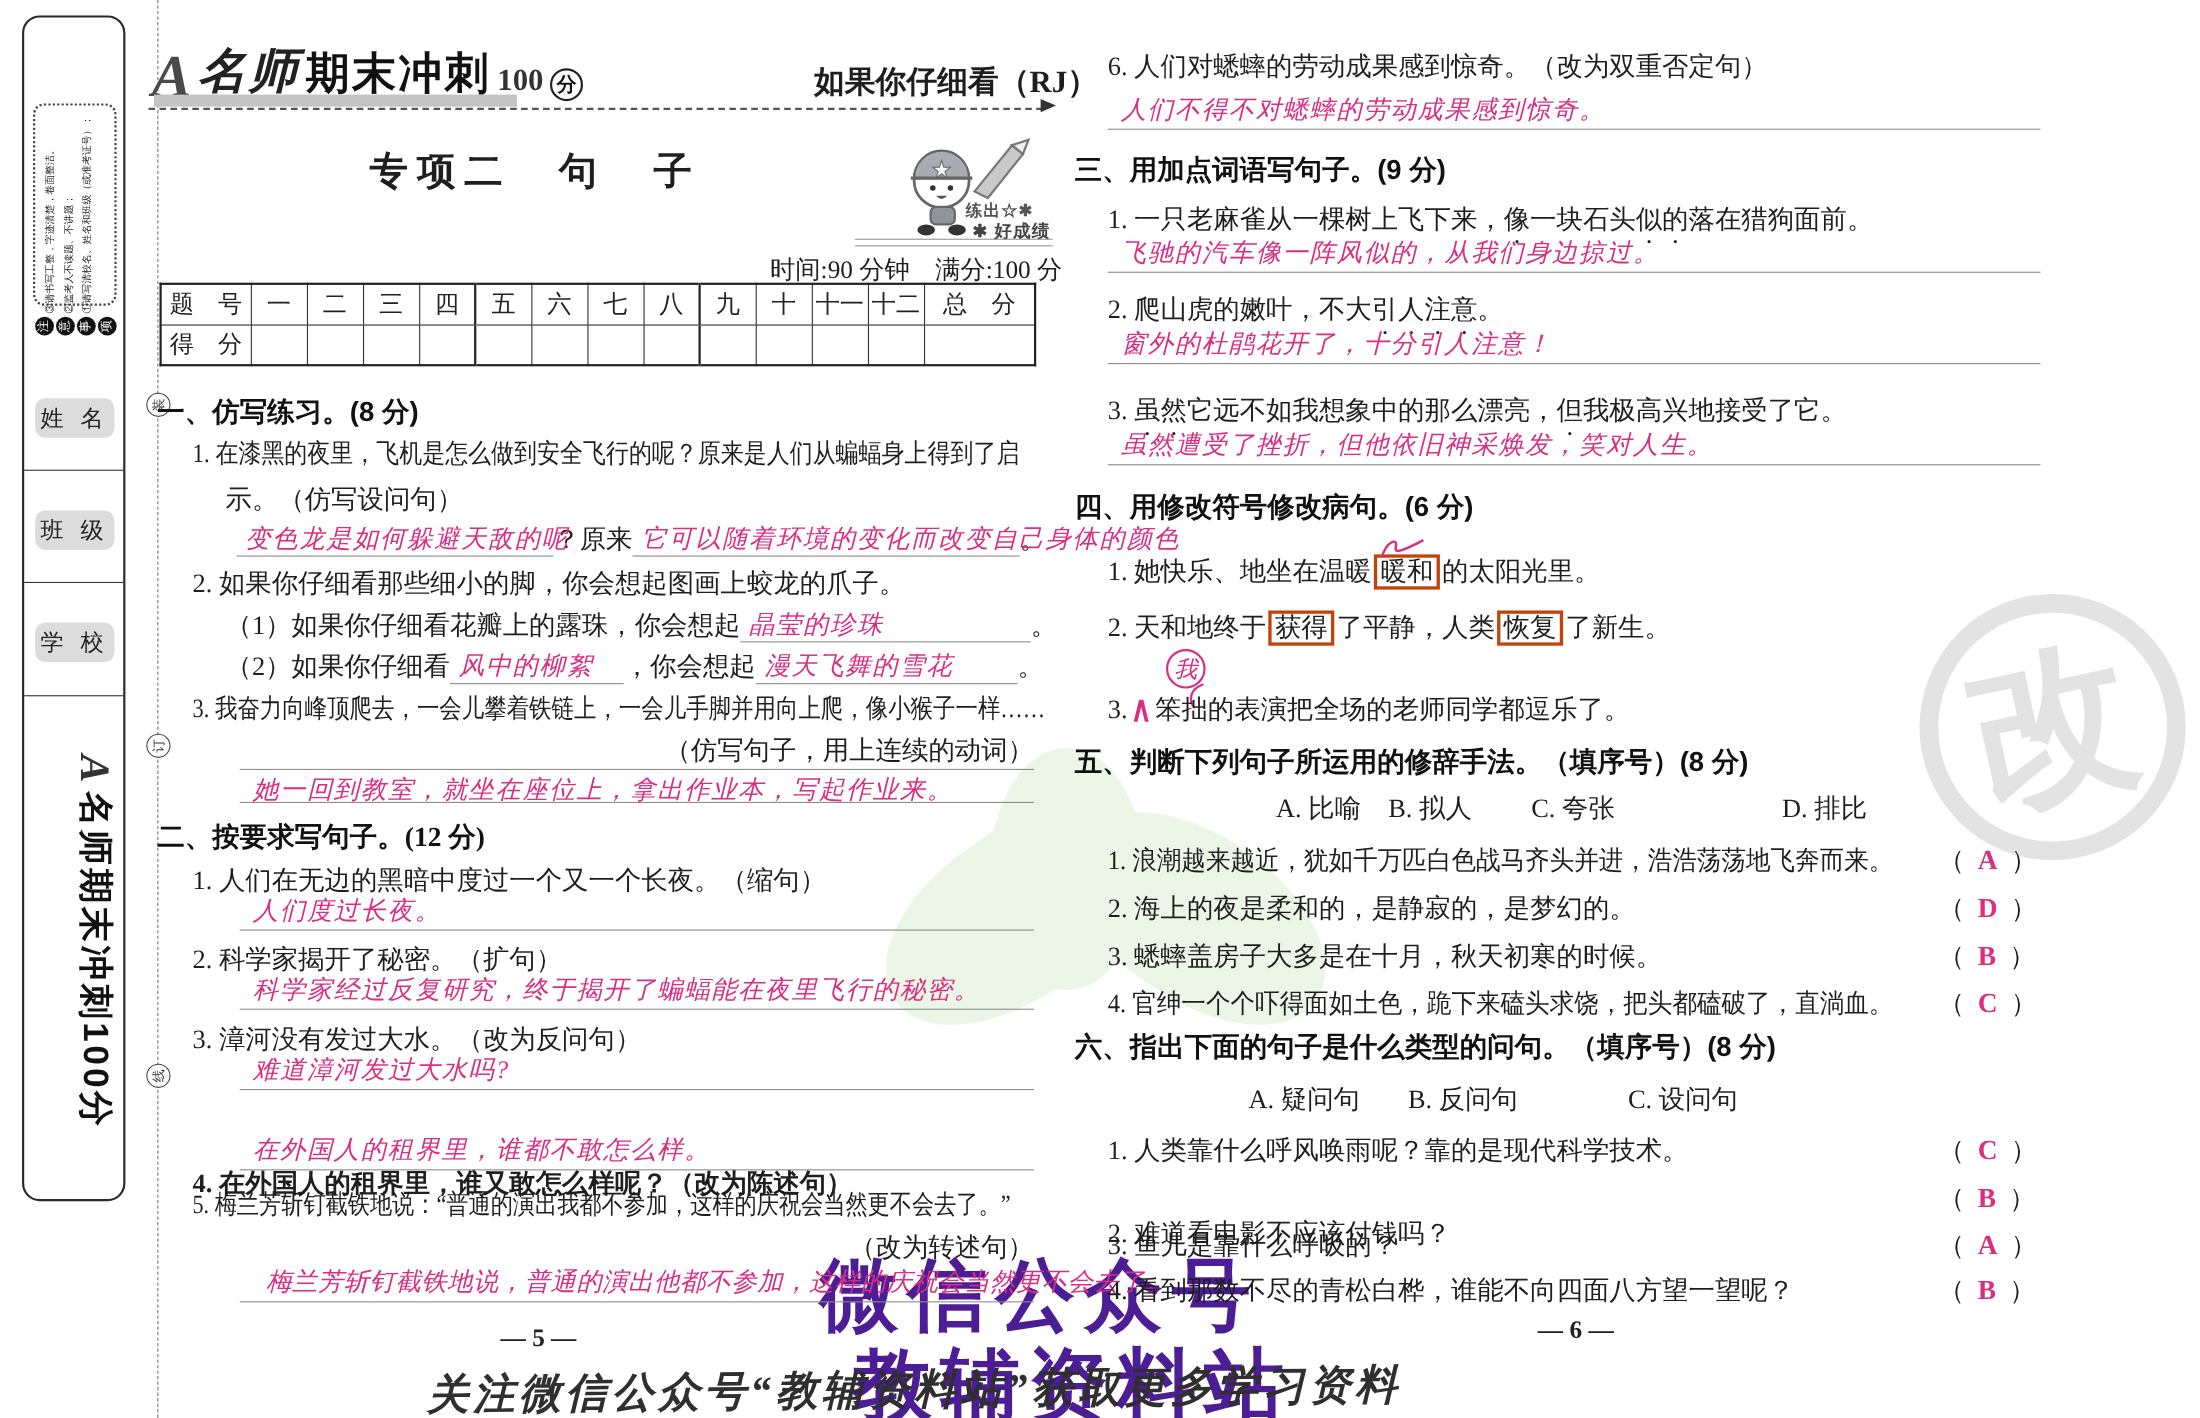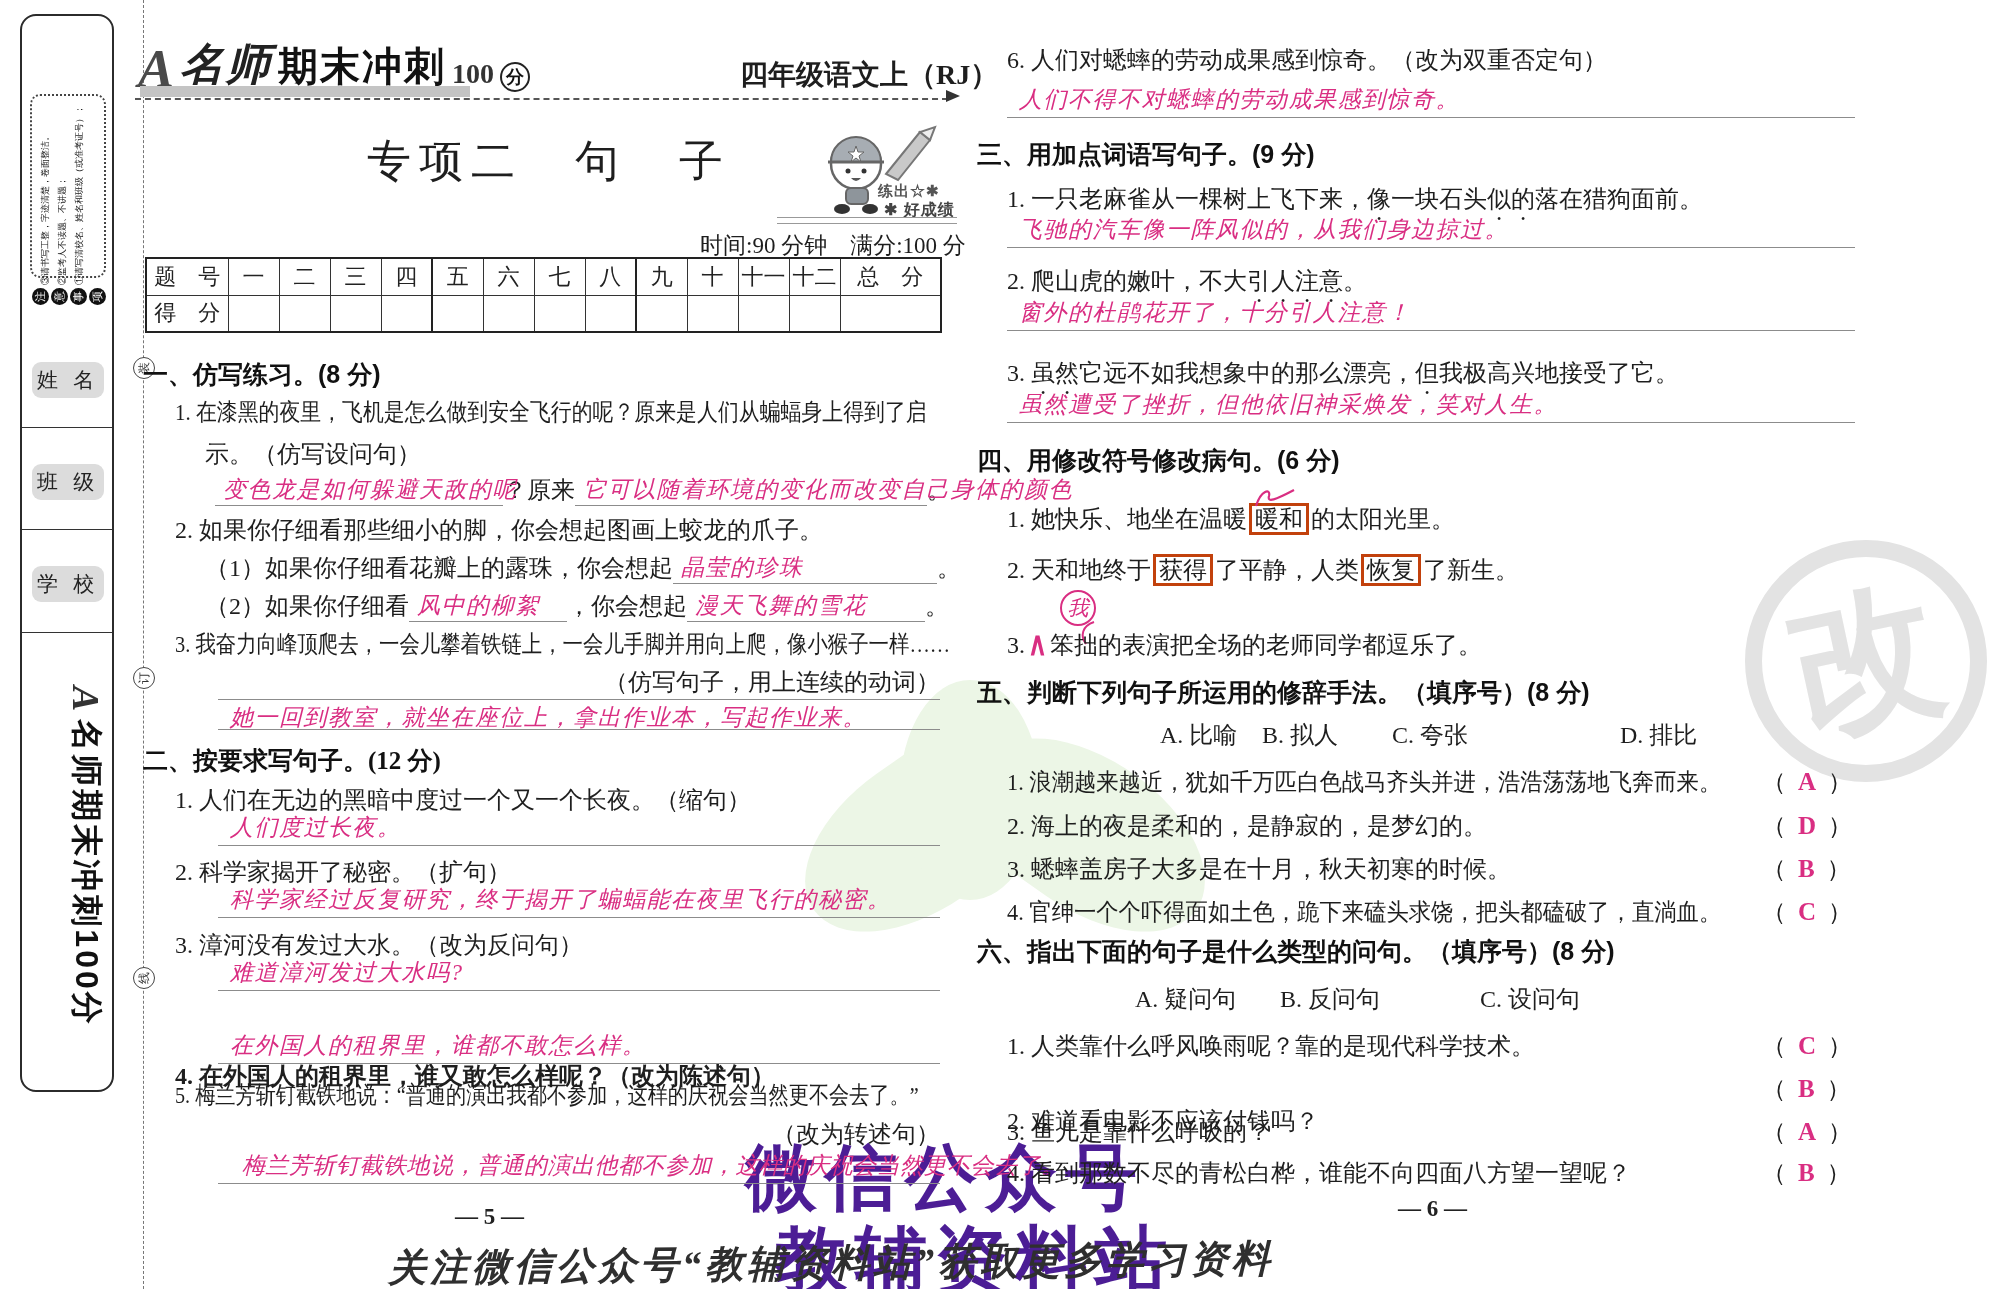--- a/index.html
+++ b/index.html
@@ -117,25 +117,25 @@
   <div class="bcircle" style="top:967px;"><span>线</span></div>
 
   <div class="brand">
     <span class="a">A</span>
     <span class="scr">名师</span>
     <span class="bld">期末冲刺</span>
     <span class="num">100</span>
     <span class="circ">分</span>
   </div>
   <div class="shadowbar"></div>
-  <div class="q" style="left:740px; top:56px; width:218px; text-align:right; font-weight:700; font-size:28px;">四年级语文上（RJ）</div>
+  <div class="q" style="left:740px; top:56px; width:218px; text-align:right; font-weight:700; font-size:28px;">如果你仔细看（RJ）</div>
   <div class="dashrule"></div>
   <div class="planetri"></div>
 
-  <div class="q" style="left:367px; top:132px; font-size:44px; font-weight:400; letter-spacing:8px;">专项二　句　子</div>
+  <div class="q" style="left:336px; top:132px; font-size:35px; font-weight:700; letter-spacing:8px;">专项二　句　子</div>
 
   <svg style="position:absolute; left:798px; top:116px;" width="140" height="102" viewBox="0 0 140 102">
     <polygon points="88,58 122,16 132,24 100,64" fill="#c9c9c9" stroke="#777" stroke-width="2"></polygon>
     <polygon points="122,16 132,24 137,11" fill="#eee" stroke="#777" stroke-width="2"></polygon>
     <circle cx="58" cy="48" r="25" fill="#fff" stroke="#666" stroke-width="2.5"></circle>
     <path d="M33,46 a25,25 0 0 1 50,0 z" fill="#a7adb3" stroke="#666" stroke-width="2"></path>
     <path d="M30,46 h56" stroke="#666" stroke-width="3"></path>
     <polygon points="58,30 60,36 66,36 61,40 63,46 58,42 53,46 55,40 50,36 56,36" fill="#fff" stroke="#666" stroke-width="1"></polygon>
     <circle cx="50" cy="55" r="2.5" fill="#333"></circle>
     <circle cx="66" cy="55" r="2.5" fill="#333"></circle>

